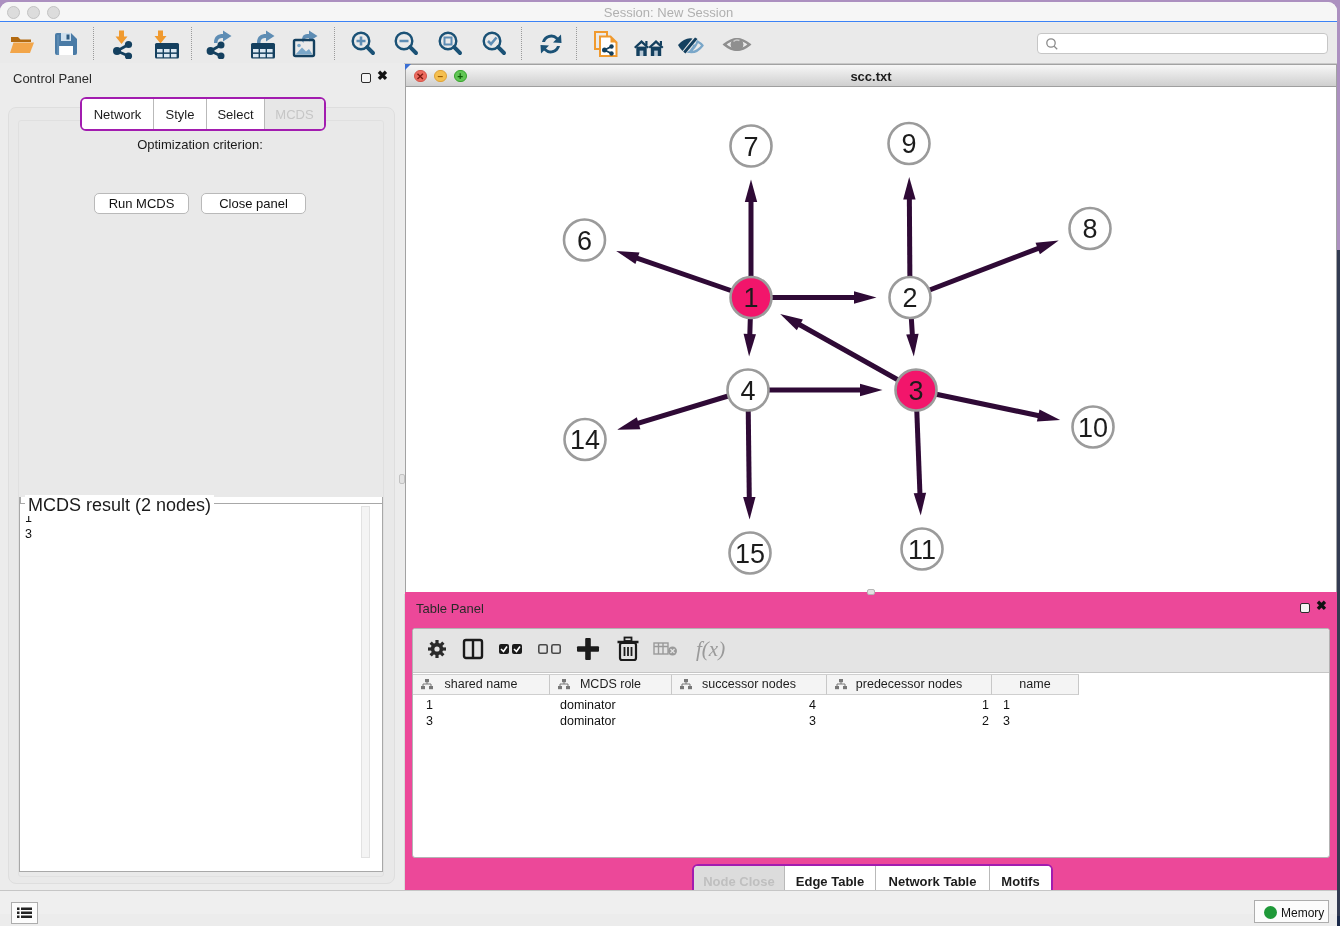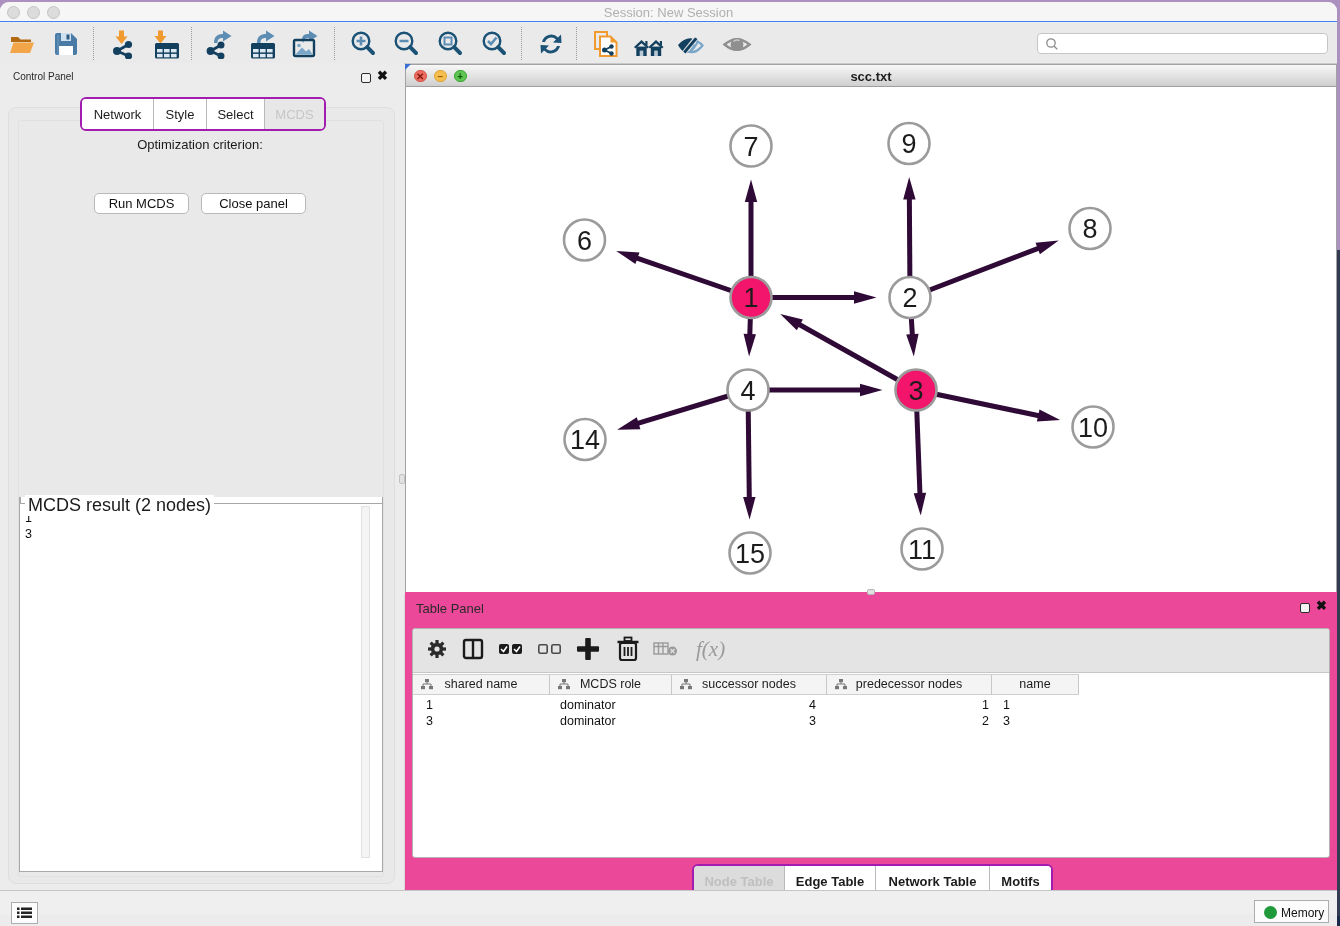--- a/index.html
+++ b/index.html
@@ -6,21 +6,21 @@
 #win{position:absolute;left:0;top:2px;width:1337px;height:924px;background:#ececec;border-radius:9px 9px 0 0;overflow:hidden}
 .abs{position:absolute}
 #titlebar{left:0;top:0;width:100%;height:20px;background:#f6f6f6;border-bottom:1px solid #3b82f6}
 .tl{position:absolute;top:4px;width:13px;height:13px;border-radius:50%;background:#dcdcdc;border:1px solid #c3c3c3}
 #ttext{width:100%;text-align:center;top:3px;font-size:13px;color:#b0b0b0}
 #toolbar{left:0;top:21px;width:100%;height:41px;background:#eaeaea;border-bottom:1px solid #c9c9c9}
 .sep{position:absolute;top:4px;height:33px;width:0;border-left:1px dotted #9a9a9a}
 .tbi{position:absolute;top:6px;width:30px;height:30px}
 #search{left:1037px;top:10px;width:291px;height:21px;background:#fff;border:1px solid #c6c6c6;border-radius:4px}
 #leftpanel{left:0;top:61px;width:404px;height:827px;background:#ececec}
-#cptitle{left:13px;top:8px;font-size:10px;color:#2a2a2a}
+#cptitle{left:13px;top:8px;font-size:13px;color:#2a2a2a}
 .sqicon{position:absolute;width:10px;height:10px;border:1.5px solid #2b2b2b;border-radius:2px;background:#f4f4f4}
 .xicon{position:absolute;font-size:13px;color:#111;font-weight:bold}
 #cppane{left:8px;top:44px;width:387px;height:777px;background:#e9e9e9;border:1px solid #dedede;border-radius:8px}
 .tabs{position:absolute;display:flex;height:34px;border:2px solid #a21caf;border-radius:6px;overflow:hidden;background:#fff}
 .tab{height:100%;display:flex;align-items:center;justify-content:center;font-size:13px;color:#1c1c1c;background:#fff;border-left:1px solid #b9b9b9}
 .tab:first-child{border-left:none}
 .tab.sel{background:#e7e7e7;color:#c6c6c6}
 #ctabs{left:80px;top:34px}
 #optlabel{left:44px;top:74px;width:312px;text-align:center;font-size:13px;color:#1a1a1a}
 #dropdown{left:44px;top:96px;width:312px;height:22px;background:#fff;border:1px solid #b1b1b1;border-radius:5px;font-size:13px;color:#111;line-height:20px;padding-left:13px}
@@ -375,21 +375,21 @@
         <div class="cell" style="left:343px;top:69px;width:60px;text-align:right">4</div>
         <div class="cell" style="left:516px;top:69px;width:60px;text-align:right">1</div>
         <div class="cell" style="left:590px;top:69px">1</div>
         <div class="cell" style="left:13px;top:85px">3</div>
         <div class="cell" style="left:147px;top:85px">dominator</div>
         <div class="cell" style="left:343px;top:85px;width:60px;text-align:right">3</div>
         <div class="cell" style="left:516px;top:85px;width:60px;text-align:right">2</div>
         <div class="cell" style="left:590px;top:85px">3</div>
   </div>
   <div class="tabs" id="btabs">
-    <div class="tab sel btab" style="width:90px;background:#dcdcdc;color:#bfbfbf">Node Table</div>
+    <div class="tab sel btab" style="width:90px;background:#dcdcdc;color:#bfbfbf">Node Close</div>
     <div class="tab btab" style="width:91px">Edge Table</div>
     <div class="tab btab" style="width:114px">Network Table</div>
     <div class="tab btab" style="width:62px">Motifs</div>
   </div>
 </div>
 <div class="abs" id="statusbar">
   <div id="listbtn"><svg width="25" height="20" viewBox="0 0 25 20">
           <g fill="#222">
             <rect x="5" y="4.5" width="2.5" height="2.5"></rect>
             <rect x="9" y="4.5" width="11" height="2.5"></rect>

